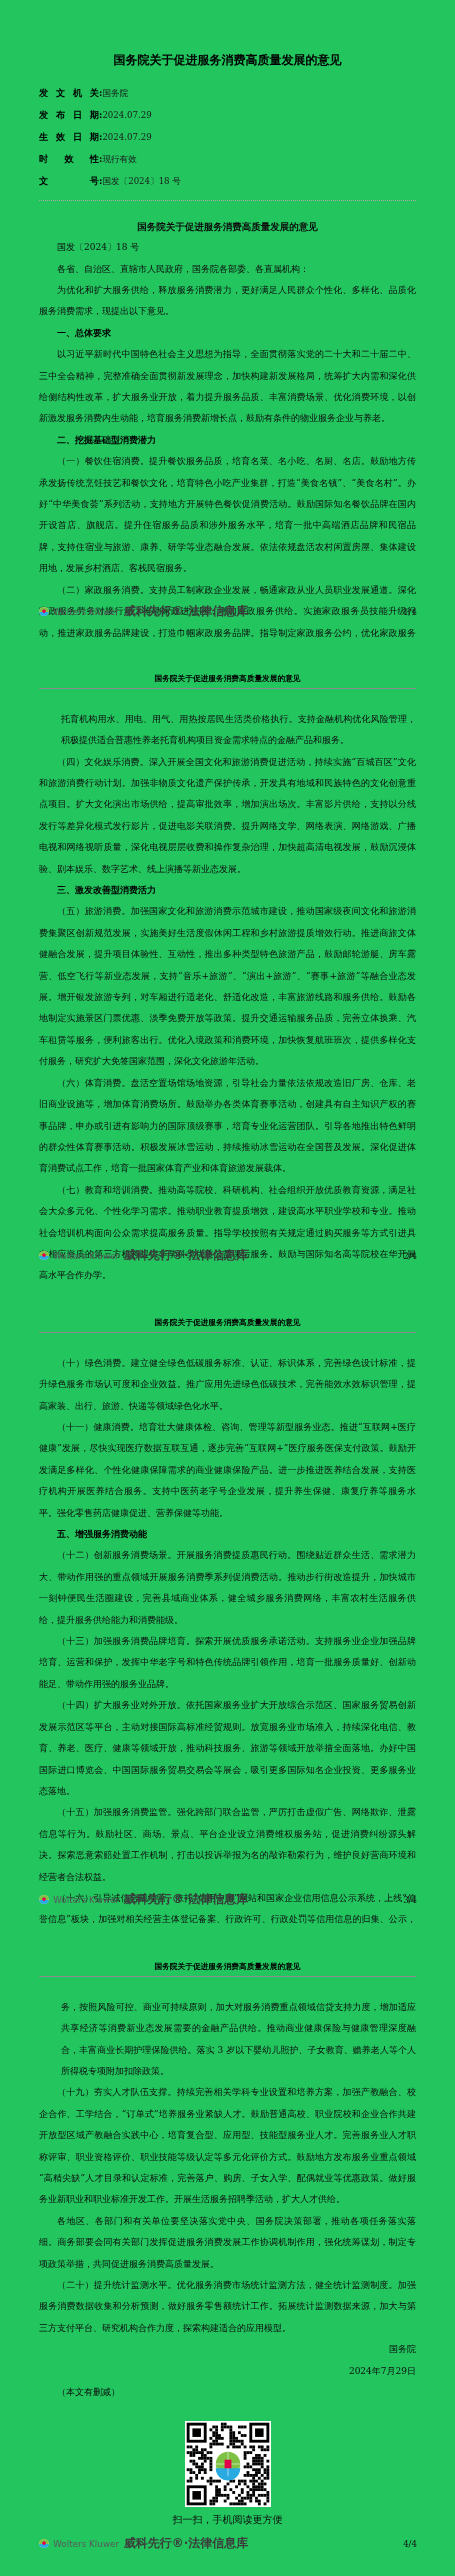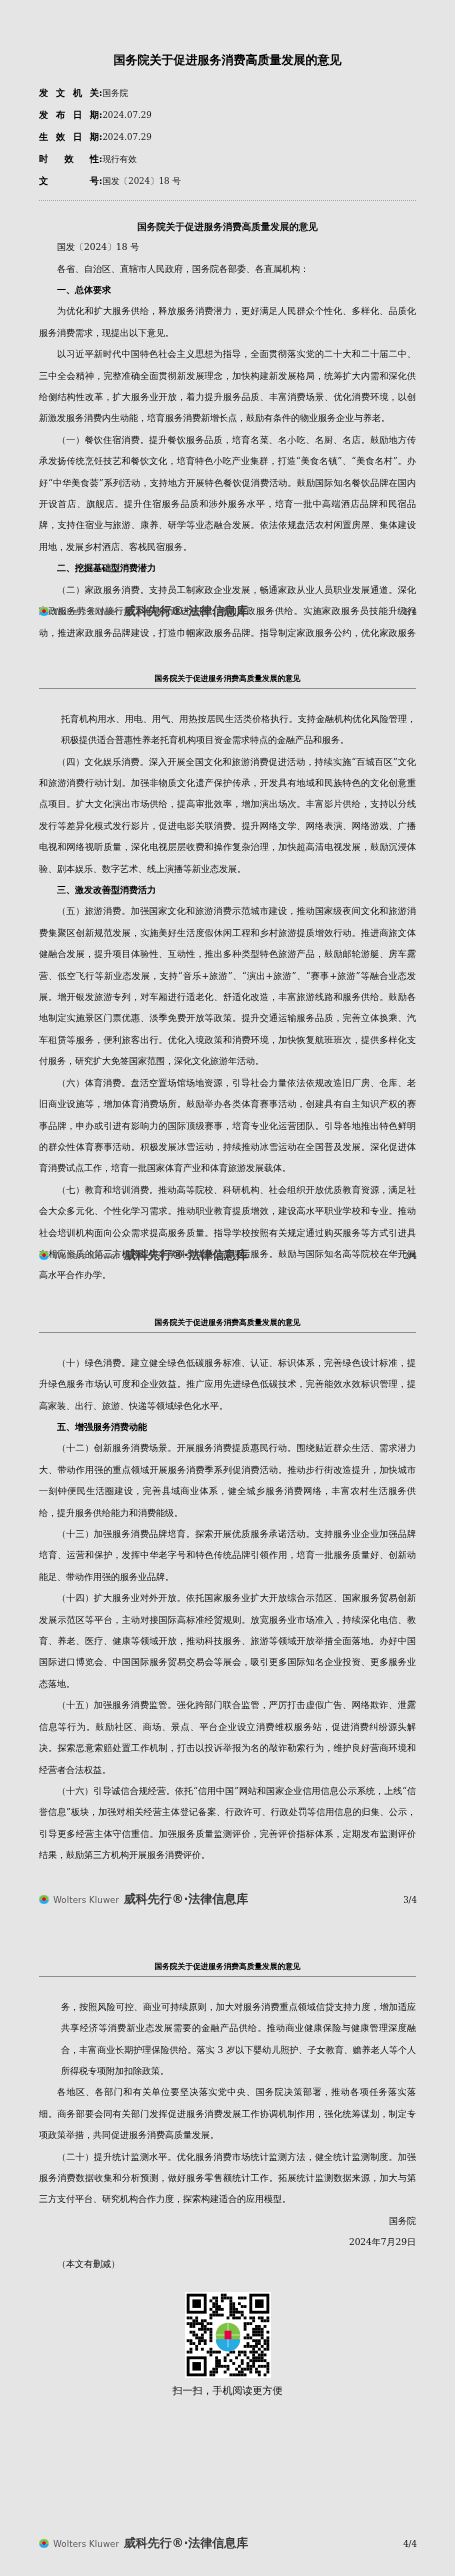--- a/index.html
+++ b/index.html
@@ -8,21 +8,21 @@
     width:455px;
     font-family:"DejaVu Serif","Liberation Serif",serif;
     color:#111111;
   }
   #doc{width:455px;}
   .page{
     position:relative;
     width:455px;
     height:644px;
     overflow:hidden;
-    background:#e5e5e5;
+    background:#22c55e;
   }
   
   .cover{padding:53px 39px 0 39px;}
   .cover-title{
     margin:0;
     text-align:center;
     font-size:12px;
     font-weight:bold;
     color:#000;
     line-height:15px;
@@ -174,25 +174,25 @@
             <span class="meta-colon">:</span>
             <span class="meta-value">国发〔2024〕18 号</span>
           </div>
         </div>
       <div class="divider"></div>
     </header>
     <div class="blocks">
         <p class="blk title">国务院关于促进服务消费高质量发展的意见</p>
         <p class="blk para">国发〔2024〕18 号</p>
         <p class="blk para">各省、自治区、直辖市人民政府，国务院各部委、各直属机构：</p>
+        <p class="blk para">为优化和扩大服务供给，释放服务消费潜力，更好满足人民群众个性化、多样化、品质化服务消费需求，现提出以下意见。</p>
         <p class="blk heading">一、总体要求</p>
-        <p class="blk para">为优化和扩大服务供给，释放服务消费潜力，更好满足人民群众个性化、多样化、品质化服务消费需求，现提出以下意见。</p>
         <p class="blk para">以习近平新时代中国特色社会主义思想为指导，全面贯彻落实党的二十大和二十届二中、三中全会精神，完整准确全面贯彻新发展理念，加快构建新发展格局，统筹扩大内需和深化供给侧结构性改革，扩大服务业开放，着力提升服务品质、丰富消费场景、优化消费环境，以创新激发服务消费内生动能，培育服务消费新增长点，鼓励有条件的物业服务企业与养老。</p>
+        <p class="blk heading">二、挖掘基础型消费潜力</p>
         <p class="blk para">（一）餐饮住宿消费。提升餐饮服务品质，培育名菜、名小吃、名厨、名店。鼓励地方传承发扬传统烹饪技艺和餐饮文化，培育特色小吃产业集群，打造“美食名镇”、“美食名村”。办好“中华美食荟”系列活动，支持地方开展特色餐饮促消费活动。鼓励国际知名餐饮品牌在国内开设首店、旗舰店。提升住宿服务品质和涉外服务水平，培育一批中高端酒店品牌和民宿品牌，支持住宿业与旅游、康养、研学等业态融合发展。依法依规盘活农村闲置房屋、集体建设用地，发展乡村酒店、客栈民宿服务。</p>
-        <p class="blk heading">二、挖掘基础型消费潜力</p>
         <p class="blk para">（二）家政服务消费。支持员工制家政企业发展，畅通家政从业人员职业发展通道。深化家政服务劳务对接行动，推动家政进社区，增加家政服务供给。实施家政服务员技能升级行动，推进家政服务品牌建设，打造巾帼家政服务品牌。指导制定家政服务公约，优化家政服务信用信息平台和“家政信用查”功能，推行电子版“居家上门服务证”。</p>
       </div>
     <footer class="pfooter">
       <div class="brand">
         <span class="orb"></span>
         <span class="brand-en">Wolters Kluwer</span>
         <span class="brand-cn">威科先行®·法律信息库</span>
       </div>
       <div class="pagenum">1/4</div>
     </footer>
@@ -222,20 +222,21 @@
     </footer>
   </section>
 
   <section class="page">
     <header class="running">
       <div class="running-title">国务院关于促进服务消费高质量发展的意见</div>
       <div class="running-rule"></div>
     </header>
     <div class="blocks">
         <p class="blk para">（十）绿色消费。建立健全绿色低碳服务标准、认证、标识体系，完善绿色设计标准，提升绿色服务市场认可度和企业效益。推广应用先进绿色低碳技术，完善能效水效标识管理，提高家装、出行、旅游、快递等领域绿色化水平。</p>
+        <p class="blk para">（十一）健康消费。培育壮大健康体检、咨询、管理等新型服务业态。推进“互联网+医疗健康”发展，尽快实现医疗数据互联互通，逐步完善“互联网+”医疗服务医保支付政策。鼓励开发满足多样化、个性化健康保障需求的商业健康保险产品。进一步推进医养结合发展，支持医疗机构开展医养结合服务。支持中医药老字号企业发展，提升养生保健、康复疗养等服务水平。强化零售药店健康促进、营养保健等功能。</p>
         <p class="blk heading">五、增强服务消费动能</p>
         <p class="blk para">（十二）创新服务消费场景。开展服务消费提质惠民行动。围绕贴近群众生活、需求潜力大、带动作用强的重点领域开展服务消费季系列促消费活动。推动步行街改造提升，加快城市一刻钟便民生活圈建设，完善县域商业体系，健全城乡服务消费网络，丰富农村生活服务供给，提升服务供给能力和消费能级。</p>
         <p class="blk para">（十三）加强服务消费品牌培育。探索开展优质服务承诺活动。支持服务业企业加强品牌培育、运营和保护，发挥中华老字号和特色传统品牌引领作用，培育一批服务质量好、创新动能足、带动作用强的服务业品牌。</p>
         <p class="blk para">（十四）扩大服务业对外开放。依托国家服务业扩大开放综合示范区、国家服务贸易创新发展示范区等平台，主动对接国际高标准经贸规则。放宽服务业市场准入，持续深化电信、教育、养老、医疗、健康等领域开放，推动科技服务、旅游等领域开放举措全面落地。办好中国国际进口博览会、中国国际服务贸易交易会等展会，吸引更多国际知名企业投资、更多服务业态落地。</p>
         <p class="blk para">（十五）加强服务消费监管。强化跨部门联合监管，严厉打击虚假广告、网络欺诈、泄露信息等行为。鼓励社区、商场、景点、平台企业设立消费维权服务站，促进消费纠纷源头解决。探索恶意索赔处置工作机制，打击以投诉举报为名的敲诈勒索行为，维护良好营商环境和经营者合法权益。</p>
         <p class="blk para">（十六）引导诚信合规经营。依托“信用中国”网站和国家企业信用信息公示系统，上线“信誉信息”板块，加强对相关经营主体登记备案、行政许可、行政处罚等信用信息的归集、公示，引导更多经营主体守信重信。加强服务质量监测评价，完善评价指标体系，定期发布监测评价结果，鼓励第三方机构开展服务消费评价。</p>
       </div>
     <footer class="pfooter">
       <div class="brand">
         <span class="orb"></span>
@@ -246,20 +247,21 @@
     </footer>
   </section>
 
   <section class="page">
     <header class="running">
       <div class="running-title">国务院关于促进服务消费高质量发展的意见</div>
       <div class="running-rule"></div>
     </header>
     <div class="blocks">
         <p class="blk cont">务，按照风险可控、商业可持续原则，加大对服务消费重点领域信贷支持力度，增加适应共享经济等消费新业态发展需要的金融产品供给。推动商业健康保险与健康管理深度融合，丰富商业长期护理保险供给。落实 3 岁以下婴幼儿照护、子女教育、赡养老人等个人所得税专项附加扣除政策。</p>
+        <p class="blk para">（十九）夯实人才队伍支撑。持续完善相关学科专业设置和培养方案，加强产教融合、校企合作、工学结合，“订单式”培养服务业紧缺人才。鼓励普通高校、职业院校和企业合作共建开放型区域产教融合实践中心，培育复合型、应用型、技能型服务业人才。完善服务业人才职称评审、职业资格评价、职业技能等级认定等多元化评价方式。鼓励地方发布服务业重点领域“高精尖缺”人才目录和认定标准，完善落户、购房、子女入学、配偶就业等优惠政策。做好服务业新职业和职业标准开发工作。开展生活服务招聘季活动，扩大人才供给。</p>
         <p class="blk para">各地区、各部门和有关单位要坚决落实党中央、国务院决策部署，推动各项任务落实落细。商务部要会同有关部门发挥促进服务消费发展工作协调机制作用，强化统筹谋划，制定专项政策举措，共同促进服务消费高质量发展。</p>
         <p class="blk para">（二十）提升统计监测水平。优化服务消费市场统计监测方法，健全统计监测制度。加强服务消费数据收集和分析预测，做好服务零售额统计工作。拓展统计监测数据来源，加大与第三方支付平台、研究机构合作力度，探索构建适合的应用模型。</p>
         <p class="blk right">国务院</p>
         <p class="blk right">2024年7月29日</p>
         <p class="blk para">（本文有删减）</p>
         <div class="qr-wrap"><svg xmlns="http://www.w3.org/2000/svg" width="86" height="86" viewBox="-3 -3 151 151">
             <rect x="-3" y="-3" width="151" height="151" fill="#fff"></rect>
             <g fill="#000">
               <rect x="60" y="0" width="5" height="5"></rect>
               <rect x="65" y="0" width="5" height="5"></rect>

